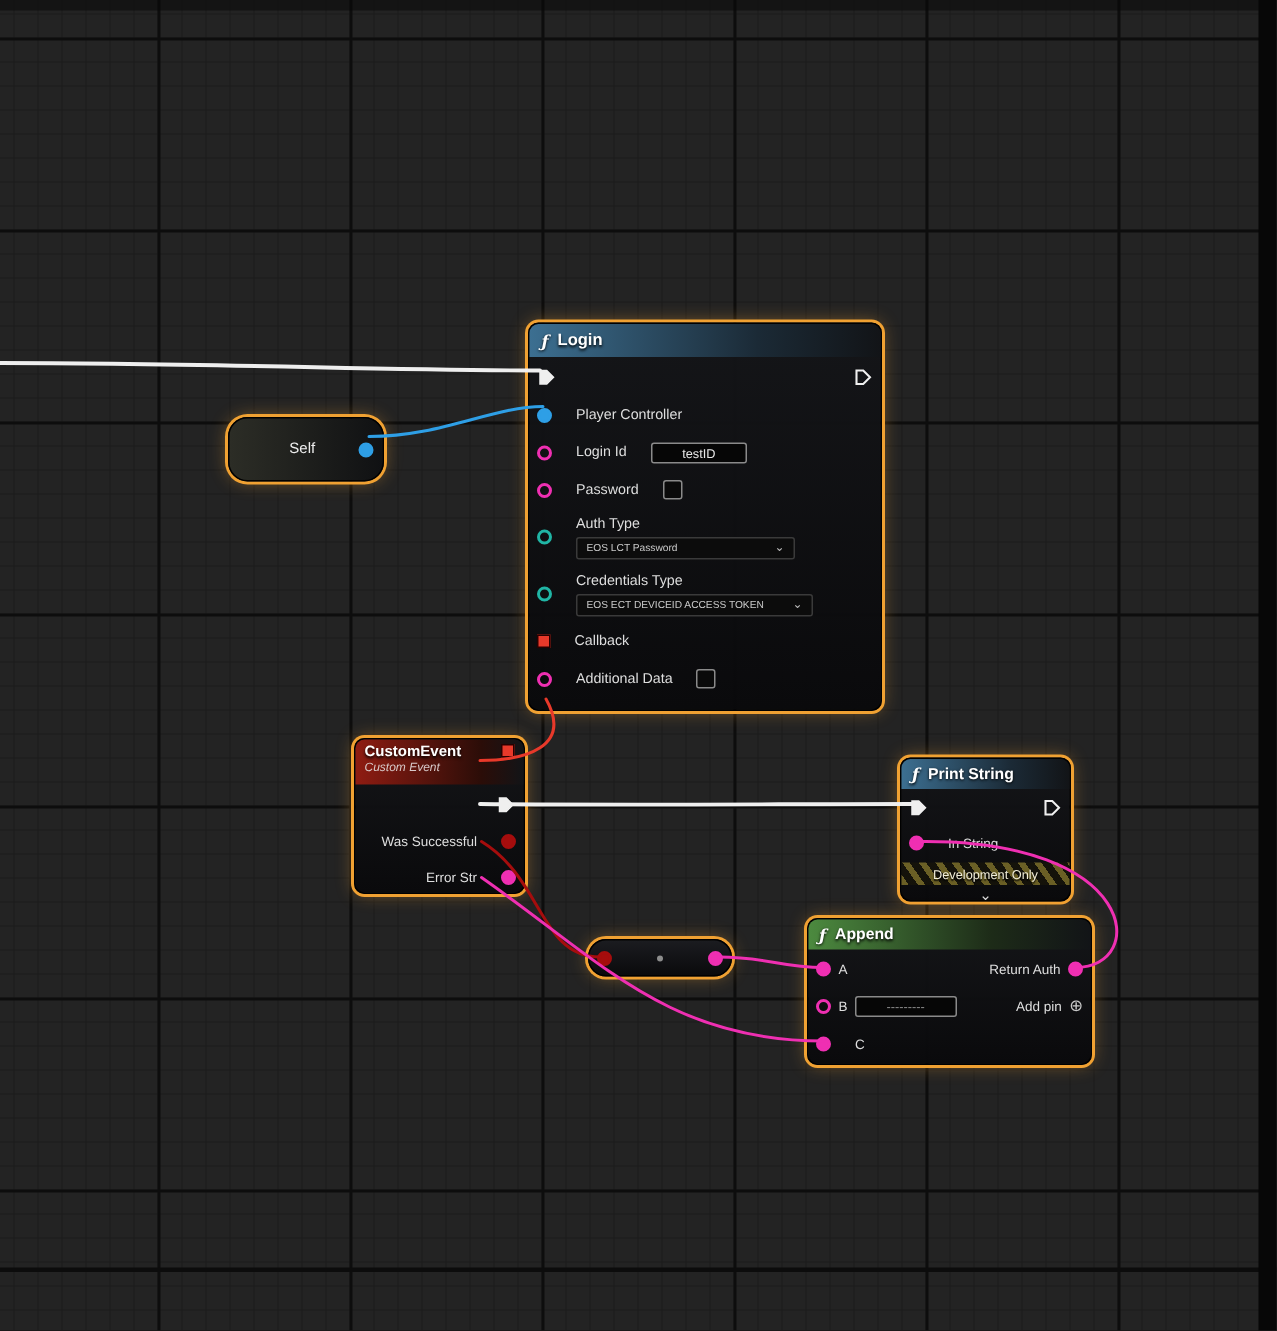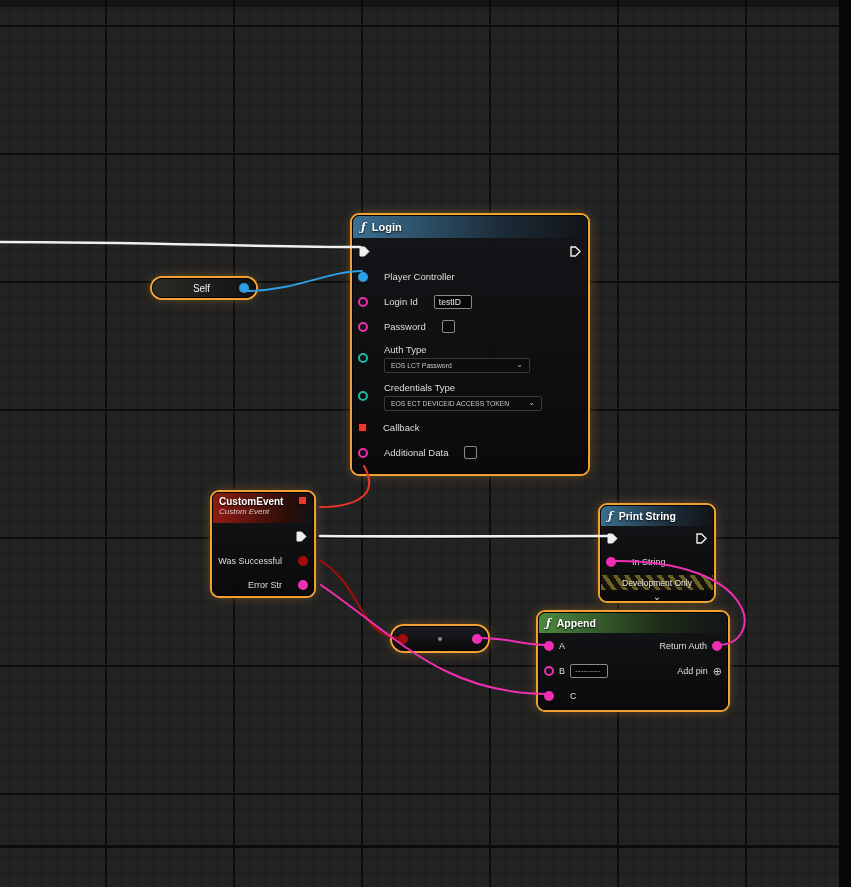--- a/index.html
+++ b/index.html
@@ -39,43 +39,43 @@
   .row{display:flex;align-items:center;gap:16px;padding:0 5px;font-size:9.5px;white-space:nowrap}
   .row.out{justify-content:flex-end}
   .row.between{justify-content:space-between}
   .pin{width:10px;height:10px;border-radius:50%;flex:0 0 auto;border:2px solid currentColor}
   .pin.filled{background:currentColor}
   .sq{width:9px;height:9px;flex:0 0 auto;background:var(--delegate);border:1px solid #2a0000}
   .execpin{display:flex;flex:0 0 auto}
   .stack{display:flex;flex-direction:column;gap:3px;padding:4px 0}
   .plabel{white-space:nowrap}
   .textbox{display:inline-flex;align-items:center;background:#060606;border:1px solid #8a8a8a;
-    border-radius:2px;color:#e8e8e8;font-size:8.5px;padding:1px 4px;min-width:38px;height:14px}
+    border-radius:2px;color:#e8e8e8;font-size:8.5px;padding:1px 20px;min-width:38px;height:14px}
   .box{width:13px;height:13px;background:#0a0a0a;border:1px solid #8a8a8a;border-radius:2px;flex:0 0 auto}
   .dropdown{display:flex;align-items:center;justify-content:space-between;gap:8px;background:#0c0c0c;
     border:1px solid #3a3a3a;border-radius:2px;color:#c9c9c9;font-size:6.8px;padding:3px 6px;white-space:nowrap}
   .chev{font-size:8px;color:#bbb;line-height:6px}
 
   
   .n-login{left:352px;top:215px;width:236px;min-height:259px;padding-bottom:6px}
   .n-login .hdr{height:22px}
   .n-login .row{min-height:25px}
   .n-login .row.exec{min-height:26px}
   .n-login .row.block{min-height:38px}
   .dd-auth{width:146px}
   .dd-cred{width:158px}
 
   
-  .n-self{left:152px;top:278px;width:104px;height:20px;border-radius:13px;display:flex;
+  .n-self{left:152px;top:278px;width:104px;height:43px;border-radius:13px;display:flex;
     align-items:center;gap:7px;padding:0 6px;font-size:10px;color:#eee;
     background:linear-gradient(90deg,#2c2d26,#101113)}
   .n-self .lbl{flex:1;text-align:center;padding-left:12px}
 
   
-  .n-ce{left:212px;top:492px;width:102px;height:104px}
+  .n-ce{left:236px;top:492px;width:114px;height:104px}
   .ce-hdr{display:flex;justify-content:space-between;align-items:flex-start;padding:3px 6px;height:30px;
     border-radius:6px 6px 0 0;background:linear-gradient(90deg,var(--header_event),#2b0d08 75%,#121417)}
   .ce-title{font-size:10px;font-weight:bold;color:#fff;text-shadow:0 1px 2px #000;line-height:11px}
   .ce-sub{font-size:8px;font-style:italic;color:#d8c9c9;line-height:10px}
   .n-ce .row{min-height:24px;font-size:9px}
   .n-ce .row.exec{min-height:26px}
 
   
   .n-ps{left:600px;top:505px;width:114px;height:96px}
   .n-ps .hdr{height:20px;font-size:10.5px;padding:2px 7px}

